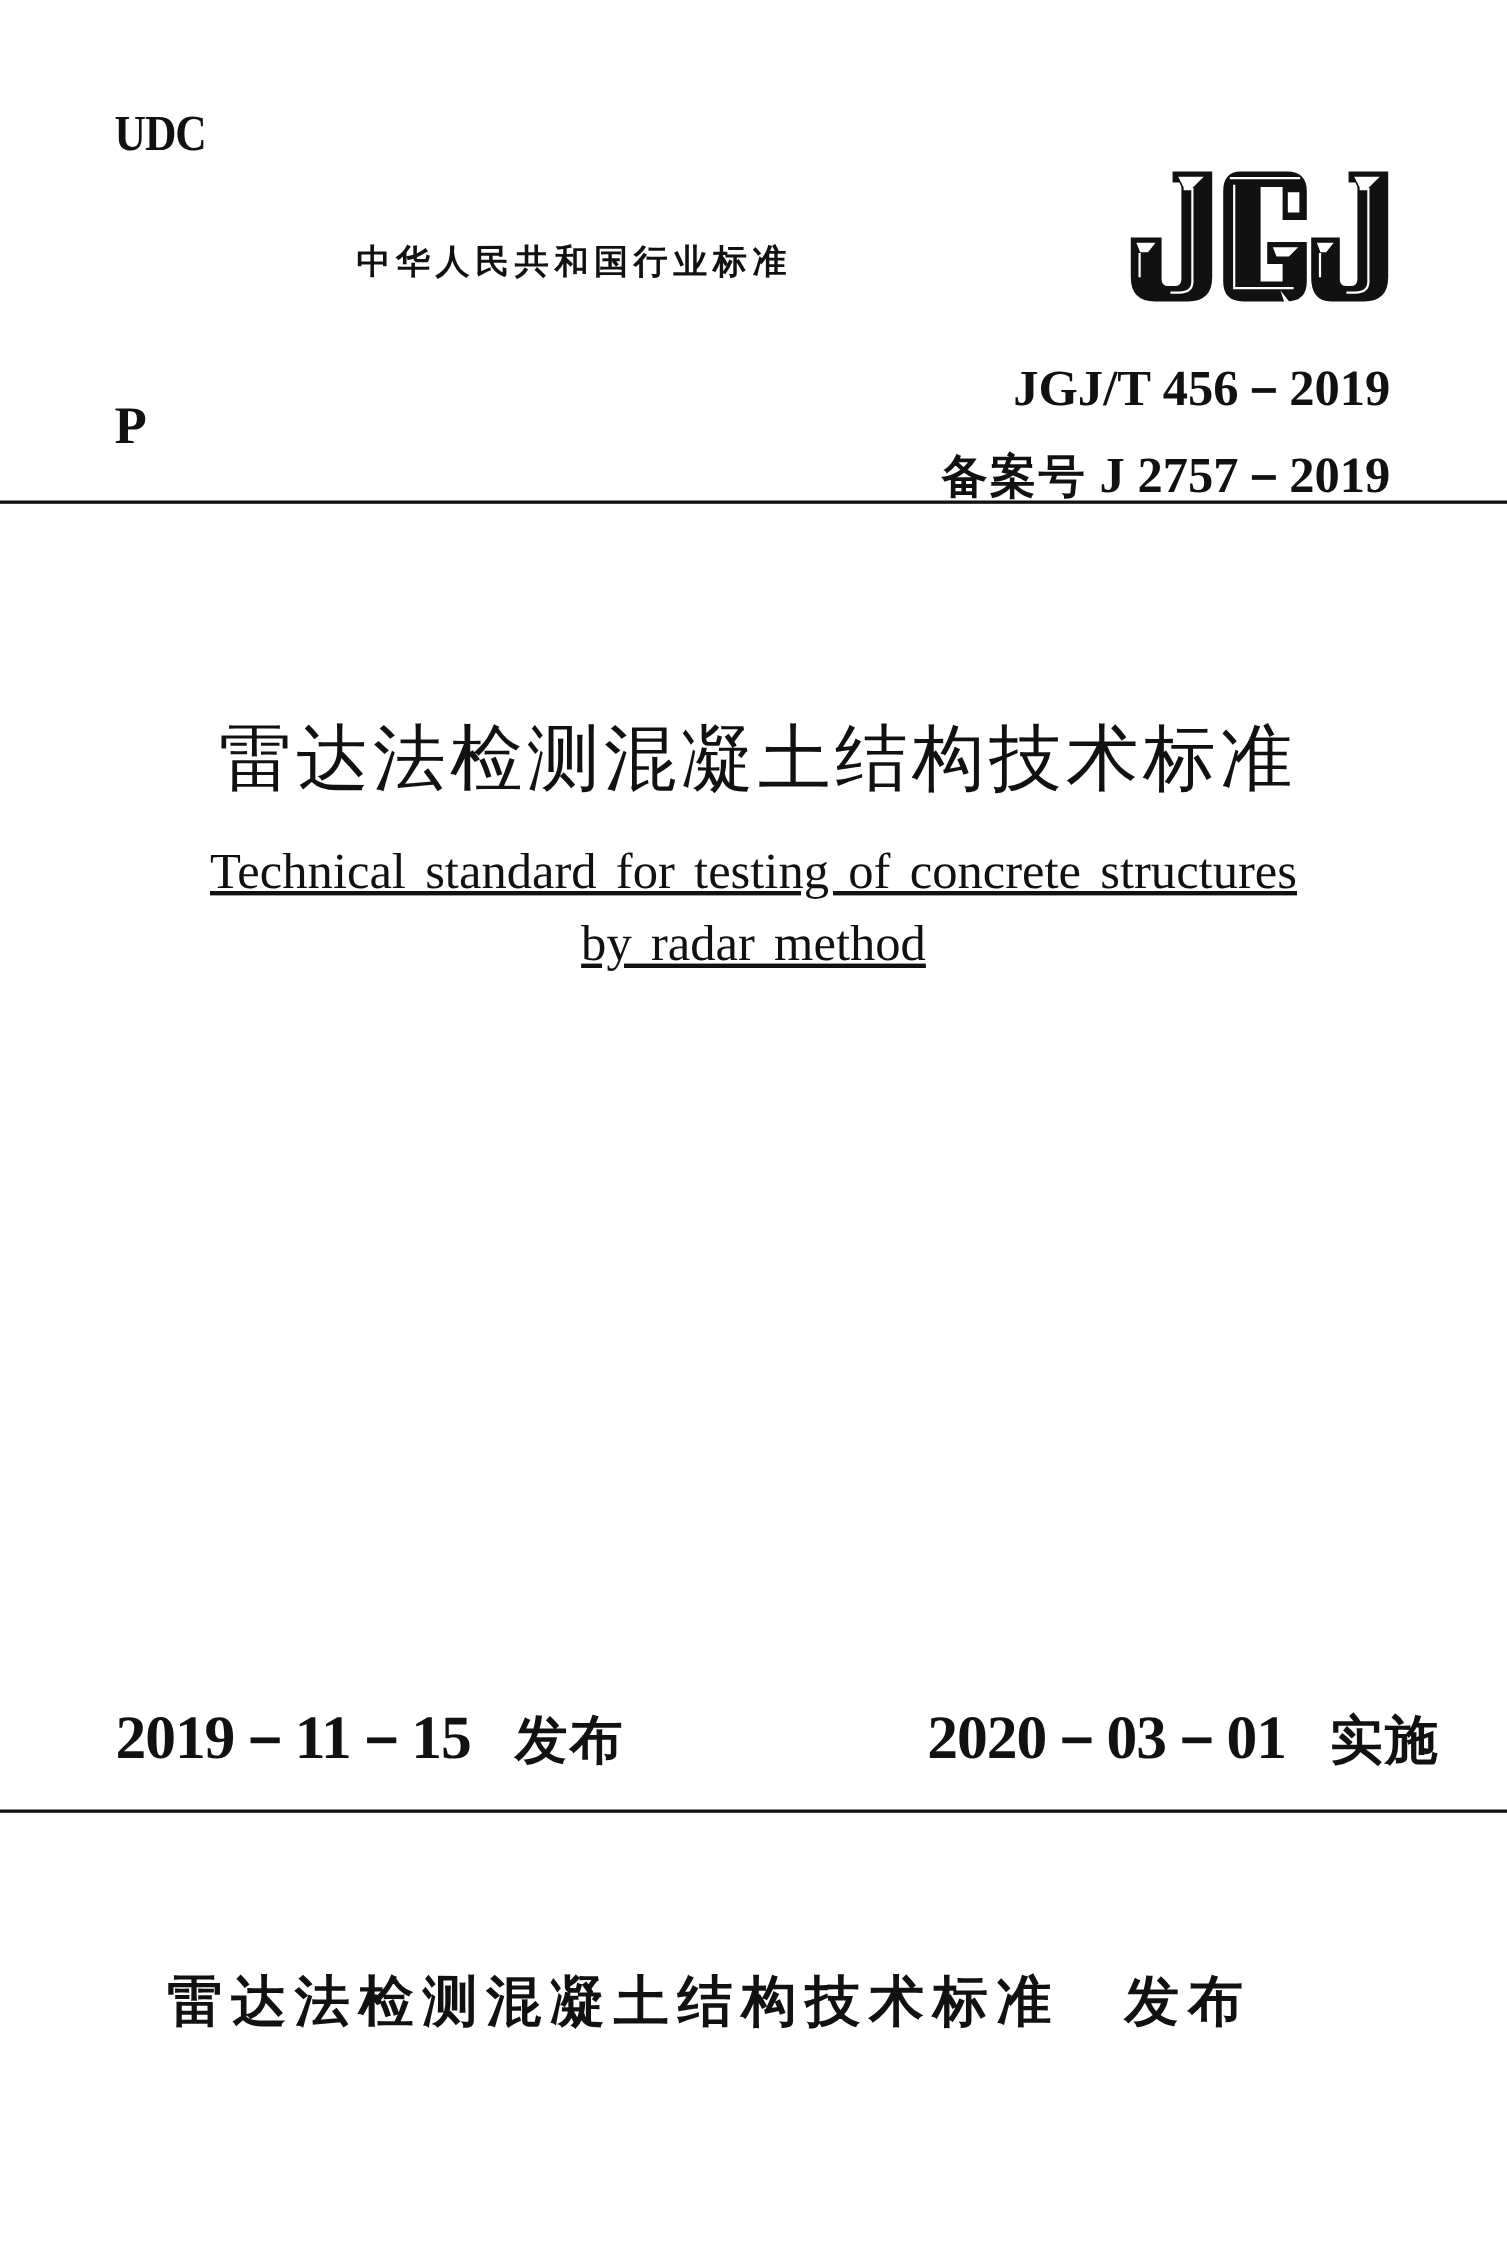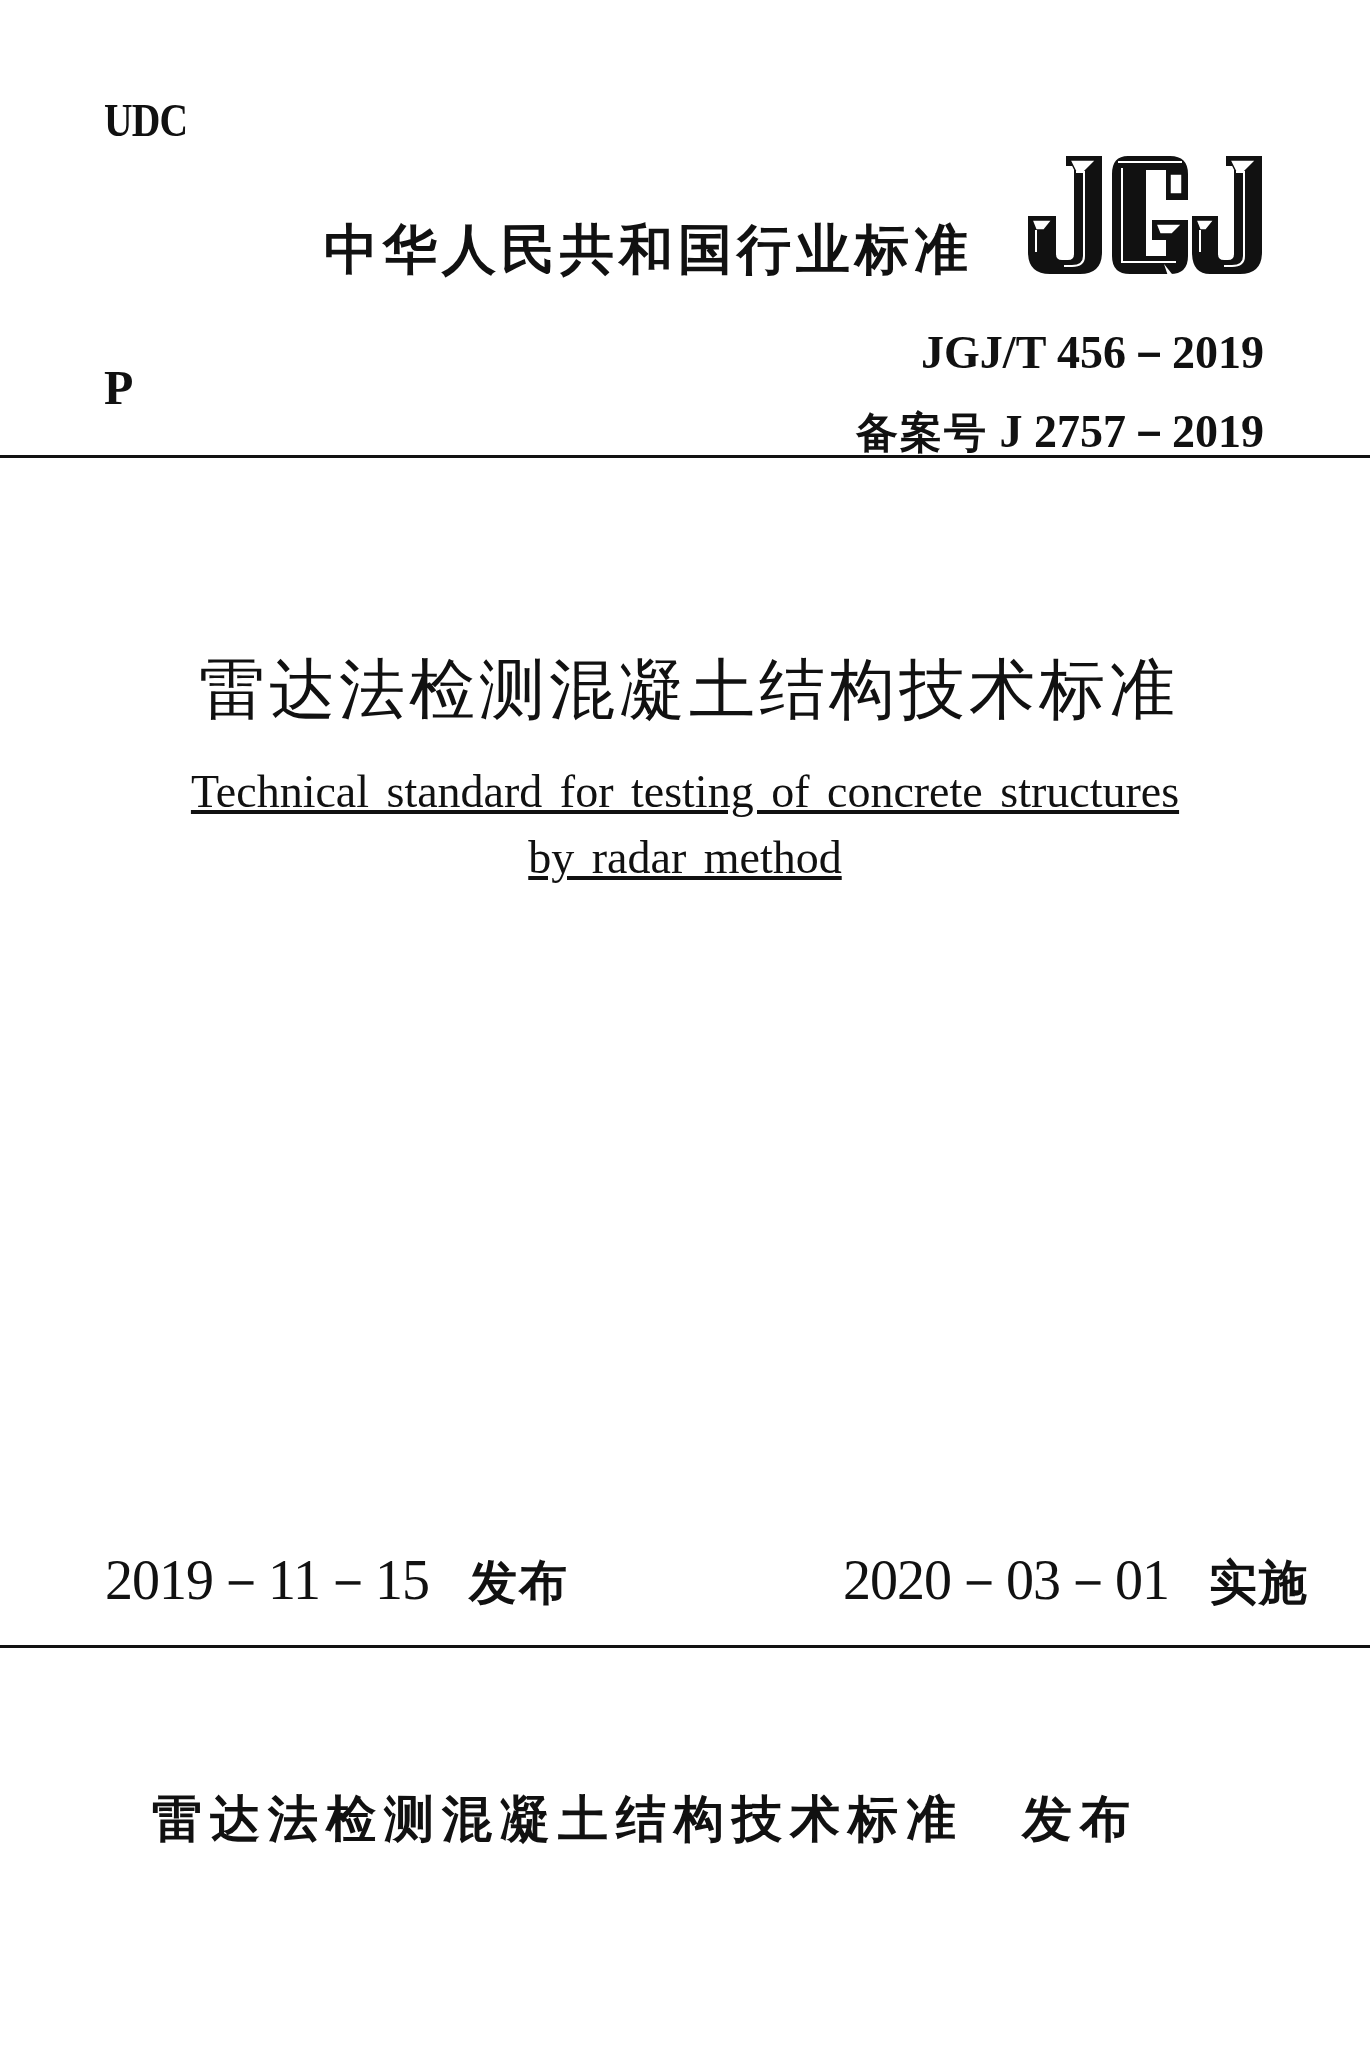--- a/index.html
+++ b/index.html
@@ -41,22 +41,22 @@
     transform: scaleX(0.86); transform-origin: left top;
     letter-spacing: -1px;
   }
   #p-mark {
     left: 104px; top: 362px;
     font-size: 48px; line-height: 52px;
   }
 
   
   #header-line {
-    left: 324px; top: 222px;
-    font-size: 54px; line-height: 56px;
+    left: 324px; top: 210px;
+    font-size: 31px; line-height: 56px;
     letter-spacing: 5px;
     text-align: right;
   }
 
   
   #jgj-logo {
     left: 1026px; top: 152px;
     width: 240px; height: 126px;
   }
 
@@ -115,21 +115,21 @@
   #issue-date {
     left: 105px; top: 1548px;
     font-size: 56px; line-height: 64px;
   }
   #impl-date {
     left: 843px; top: 1548px;
     font-size: 56px; line-height: 64px;
   }
   .date-num {
     font-family: "Liberation Serif", "DejaVu Serif", serif;
-    font-weight: normal;
+    font-weight: bold;
     letter-spacing: -1px;
   }
   .date-label {
     font-family: "DejaVu Sans", "Liberation Sans", sans-serif;
     font-weight: bold;
     font-size: 48px;
     margin-left: 40px;
     letter-spacing: 2px;
   }
 

